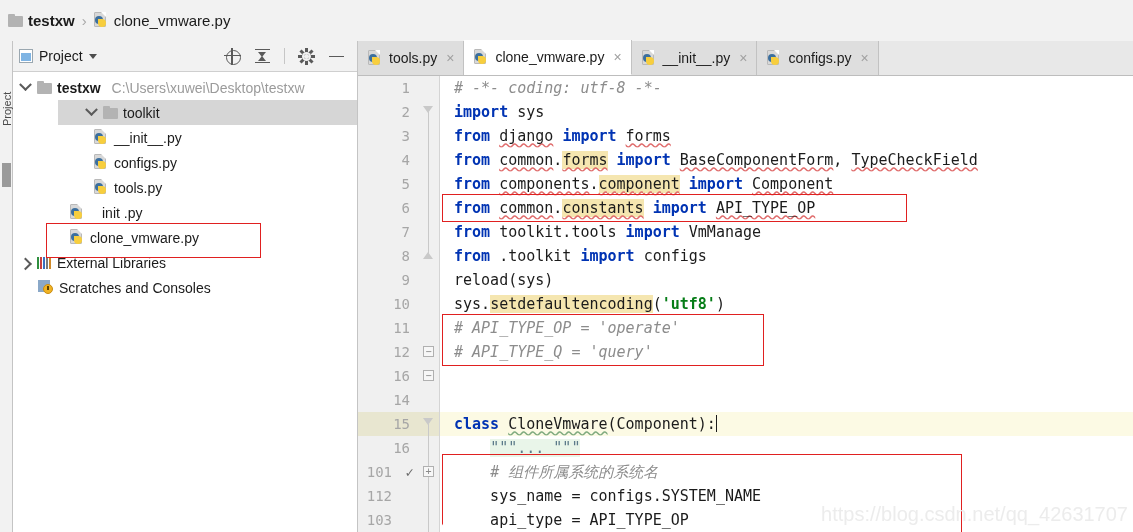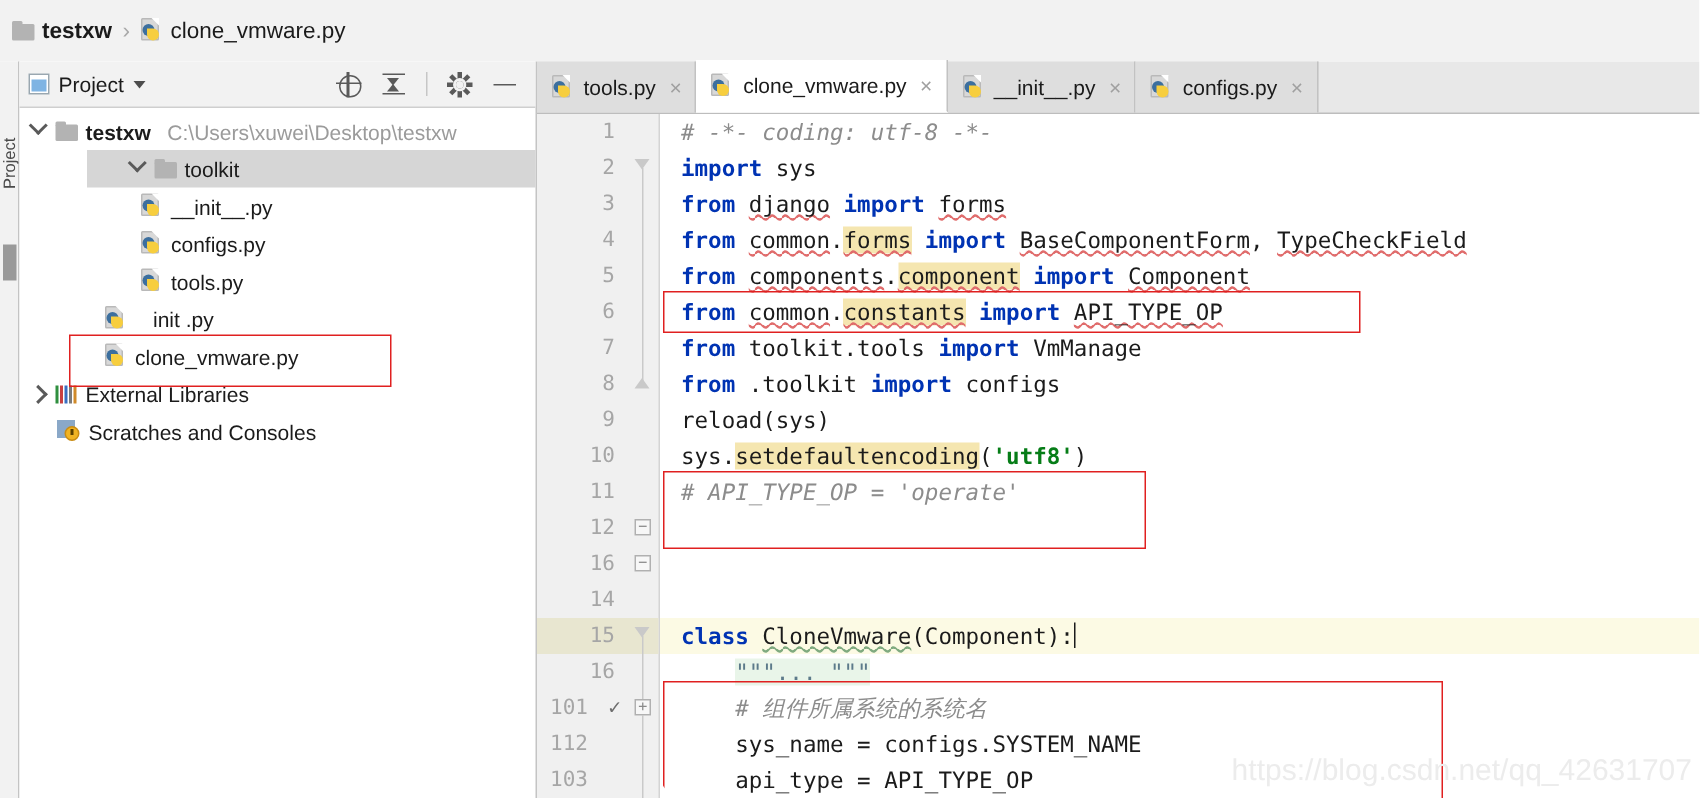--- a/index.html
+++ b/index.html
@@ -401,20 +401,21 @@
         <div class="code-line" style="top:24px;  left:14px;"><span class="kw">import</span> sys</div>
         <div class="code-line" style="top:48px;  left:14px;"><span class="kw">from</span> <span class="err">django</span> <span class="kw">import</span> <span class="err">forms</span></div>
         <div class="code-line" style="top:72px;  left:14px;"><span class="kw">from</span> <span class="err">common</span>.<span class="hl err">forms</span> <span class="kw">import</span> <span class="err">BaseComponentForm</span>, <span class="err">TypeCheckField</span></div>
         <div class="code-line" style="top:96px;  left:14px;"><span class="kw">from</span> <span class="err">components</span>.<span class="hl err">component</span> <span class="kw">import</span> <span class="err">Component</span></div>
         <div class="code-line" style="top:120px; left:14px;"><span class="kw">from</span> <span class="err">common</span>.<span class="hl err">constants</span> <span class="kw">import</span> <span class="err">API_TYPE_OP</span></div>
         <div class="code-line" style="top:144px; left:14px;"><span class="kw">from</span> toolkit.tools <span class="kw">import</span> VmManage</div>
         <div class="code-line" style="top:168px; left:14px;"><span class="kw">from</span> .toolkit <span class="kw">import</span> configs</div>
         <div class="code-line" style="top:192px; left:14px;">reload(sys)</div>
         <div class="code-line" style="top:216px; left:14px;">sys.<span class="hl">setdefaultencoding</span>(<span class="str">'utf8'</span>)</div>
         <div class="code-line" style="top:240px; left:14px;"><span class="cmt">#&nbsp;API_TYPE_OP&nbsp;=&nbsp;'operate'</span></div>
+        <div class="code-line" style="top:264px; left:14px;"><span class="cmt">#&nbsp;API_TYPE_Q&nbsp;=&nbsp;'query'</span></div>
         <div class="code-line" style="top:288px; left:14px;"></div>
         <div class="code-line" style="top:312px; left:14px;"></div>
         <div class="code-line" style="top:336px; left:14px;"><span class="kw">class</span> <span class="errg">CloneVmware</span>(Component):<span class="cursor"></span></div>
         <div class="code-line" style="top:360px; left:14px;">&nbsp;&nbsp;&nbsp;&nbsp;<span class="sq" style="color:#5c7a8a;">"""...&nbsp;"""</span></div>
         <div class="code-line" style="top:384px; left:14px;">&nbsp;&nbsp;&nbsp;&nbsp;<span class="cmt">#&nbsp;组件所属系统的系统名</span></div>
         <div class="code-line" style="top:408px; left:14px;">&nbsp;&nbsp;&nbsp;&nbsp;sys_name = configs.SYSTEM_NAME</div>
         <div class="code-line" style="top:432px; left:14px;">&nbsp;&nbsp;&nbsp;&nbsp;api_type = API_TYPE_OP</div>
         <div class="code-line" style="top:456px; left:14px;"></div>
 
         <div class="redbox" style="left:2px; top:118px; width:465px; height:28px;"></div>

